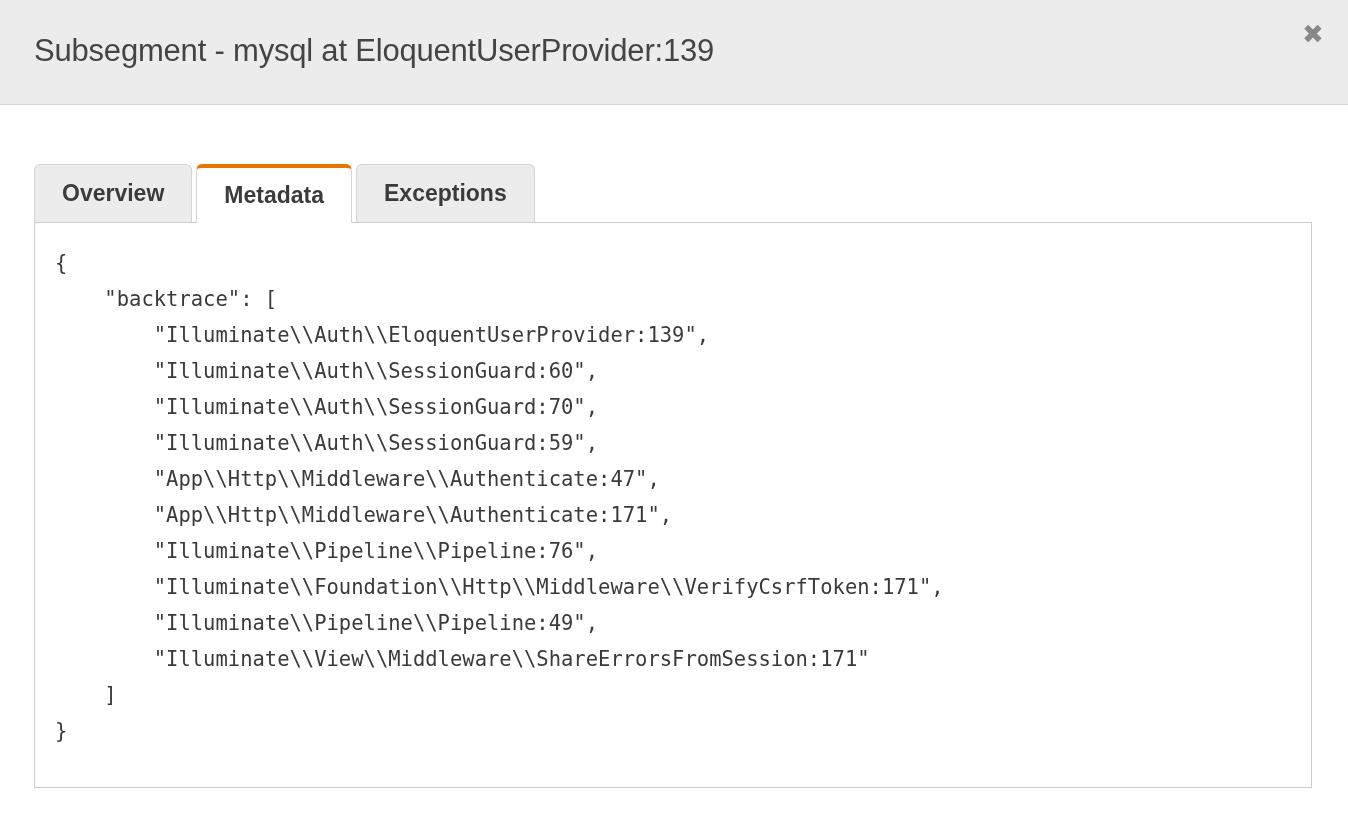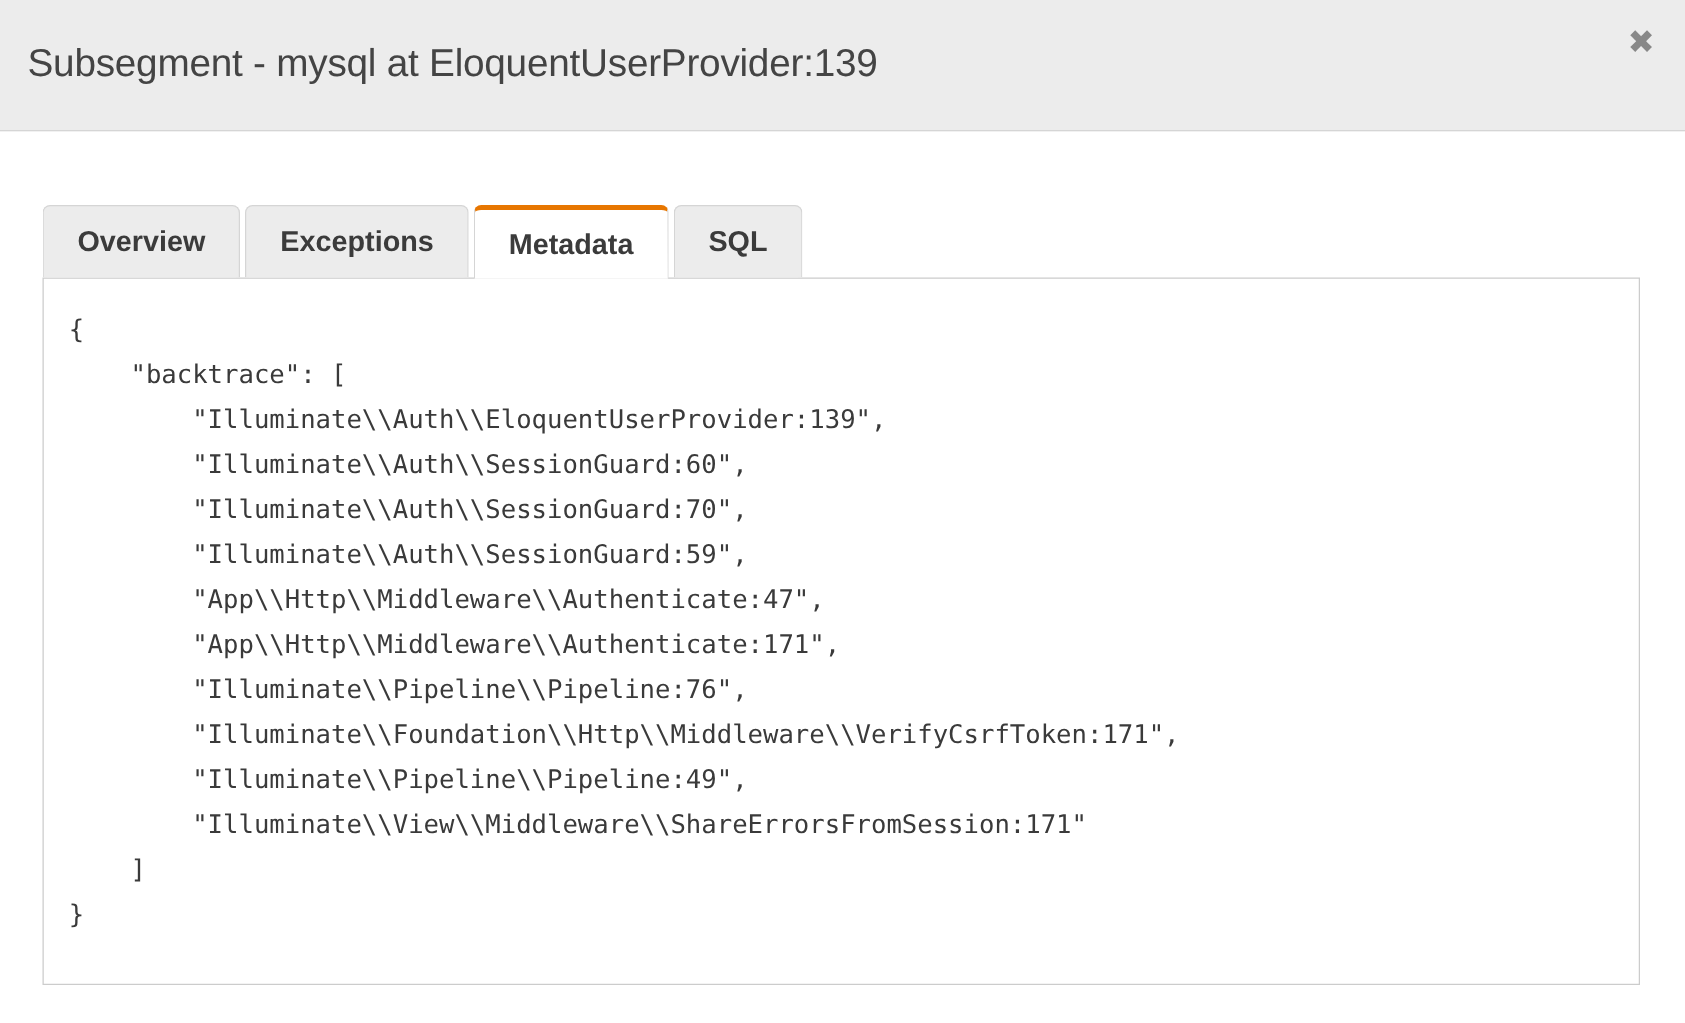--- a/index.html
+++ b/index.html
@@ -23,21 +23,21 @@
   
   .modal-header {
     position: relative;
     height: 105px;
     background: #ececec;
     border-bottom: 1px solid #d5d5d5;
   }
 
   .modal-title {
     position: absolute;
-    left: 22px;
+    left: 34px;
     top: 28px;
     font-size: 31px;
     line-height: 46px;
     color: #444444;
     font-weight: 400;
     letter-spacing: -0.2px;
     white-space: nowrap;
   }
 
   .close-btn {
@@ -137,28 +137,25 @@
   <div class="modal-header">
     <div class="modal-title">Subsegment - mysql at EloquentUserProvider:139</div>
     <button class="close-btn">✖</button>
   </div>
 
   <div class="tabs-wrap">
     <div class="tabs">
       <div class="tab">
         <span>Overview</span>
       </div>
-      <div class="tab">
-        <span>Exceptions</span>
-      </div>
       <div class="tab active">
         <span>Metadata</span>
       </div>
       <div class="tab">
-        <span>SQL</span>
+        <span>Exceptions</span>
       </div>
     </div>
   </div>
 
   <div class="panel">
     <pre class="json-block">{
     "backtrace": [
         "Illuminate\\Auth\\EloquentUserProvider:139",
         "Illuminate\\Auth\\SessionGuard:60",
         "Illuminate\\Auth\\SessionGuard:70",

